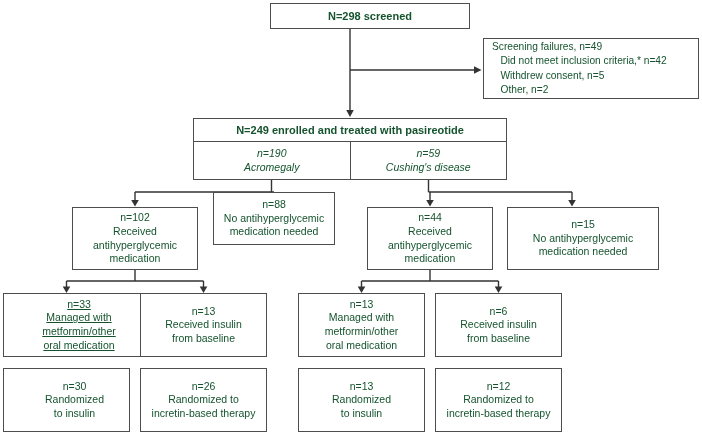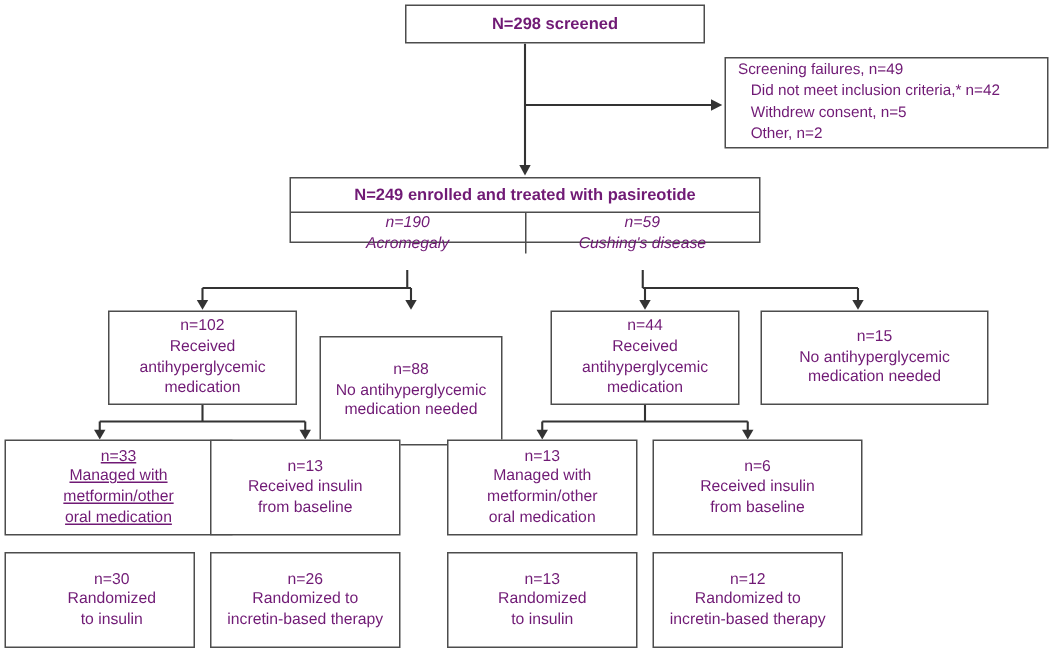--- a/index.html
+++ b/index.html
@@ -1,21 +1,21 @@
 <!DOCTYPE html>
 <html><head>
 <meta charset="utf-8">
 <style>
   html,body{margin:0;padding:0;background:#ffffff;}
   #canvas{
     position:relative;
     width:702px;height:436px;
     background:#ffffff;
     font-family:"Liberation Sans", sans-serif;
-    color:#701a75;
+    color:#14532d;
     overflow:hidden;
   }
   #connectors{position:absolute;left:0;top:0;}
   .box{
     position:absolute;
     box-sizing:border-box;
     background:#ffffff;
     border:1.3px solid #4d4d4d;
     display:flex;
     align-items:center;
@@ -96,35 +96,35 @@
     </g>
   </svg>
 
   <div class="box bold" style="left:270px;top:3px;width:200px;height:26px;">N=298 screened</div>
 
   <div class="box left-align" style="left:483px;top:38px;width:216px;height:61px;">Screening failures, n=49
    Did not meet inclusion criteria,* n=42
    Withdrew consent, n=5
    Other, n=2</div>
 
-  <div class="compound" style="left:193px;top:118px;width:314px;height:44px;">
+  <div class="compound" style="left:193px;top:118px;width:314px;height:62px;">
     <div class="hdr">N=249 enrolled and treated with pasireotide</div>
     <div class="cells">
       <div class="cell first">n=190
 Acromegaly</div>
       <div class="cell">n=59
 Cushing's disease</div>
     </div>
   </div>
 
   <div class="box" style="left:72px;top:207px;width:126px;height:63px;">n=102
 Received
 antihyperglycemic
 medication</div>
-  <div class="box" style="left:213px;top:224px;width:122px;height:73px;">n=88
+  <div class="box" style="left:213px;top:192px;width:122px;height:53px;">n=88
 No antihyperglycemic
 medication needed</div>
   <div class="box" style="left:367px;top:207px;width:126px;height:63px;">n=44
 Received
 antihyperglycemic
 medication</div>
   <div class="box" style="left:507px;top:207px;width:152px;height:63px;">n=15
 No antihyperglycemic
 medication needed</div>
 
@@ -132,21 +132,21 @@
 Managed with
 metformin/other
 oral medication</div>
   <div class="box" style="left:140px;top:293px;width:127px;height:64px;">n=13
 Received insulin
 from baseline</div>
   <div class="box" style="left:298px;top:293px;width:127px;height:64px;">n=13
 Managed with
 metformin/other
 oral medication</div>
-  <div class="box" style="left:435px;top:293px;width:140px;height:64px;">n=6
+  <div class="box" style="left:435px;top:293px;width:127px;height:64px;">n=6
 Received insulin
 from baseline</div>
 
   <div class="box" style="left:3px;top:368px;width:127px;height:64px;padding-left:16px;">n=30
 Randomized
 to insulin</div>
   <div class="box" style="left:140px;top:368px;width:127px;height:64px;">n=26
 Randomized to
 incretin-based therapy</div>
   <div class="box" style="left:298px;top:368px;width:127px;height:64px;">n=13

